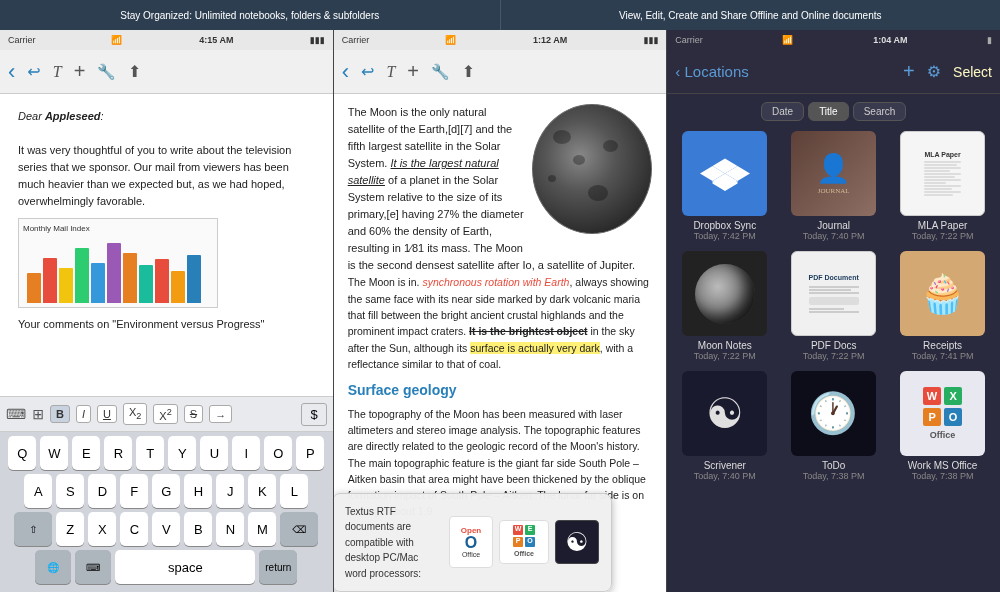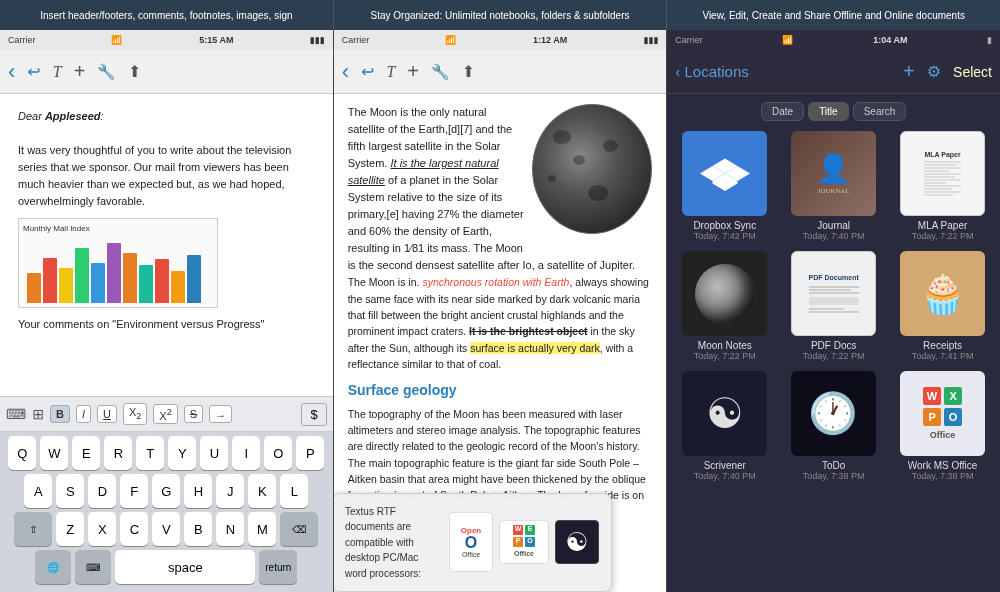--- a/index.html
+++ b/index.html
@@ -244,37 +244,34 @@
     
     .thumb-dropbox { background: #3a7bd5; }
     .thumb-mla { background: #fff; border: 1px solid #ccc; }
     .thumb-pdf { background: #fff; border: 1px solid #ccc; }
   </style>
 </head>
 <body>
 
 <div class="top-banner">
   <div class="banner-section">
-    <span>Insert header/footers, comments, footnotes, images, sign</span>
-  </div>
-  <div class="banner-section">
     <span>Stay Organized: Unlimited notebooks, folders &amp; subfolders</span>
   </div>
   <div class="banner-section">
     <span>View, Edit, Create and Share Offline and Online documents</span>
   </div>
 </div>
 
 <div class="panels">
 
   <div class="panel panel-1">
     <div class="status-bar">
       <span>Carrier</span>
       <span>📶</span>
-      <span style="font-weight:700">5:15 AM</span>
+      <span style="font-weight:700">4:15 AM</span>
       <span>▮▮▮</span>
     </div>
     <div class="toolbar">
       <span style="font-size:22px;color:#2980b9;cursor:pointer">‹</span>
       <span style="font-size:16px;color:#2980b9;cursor:pointer">↩</span>
       <span style="font-size:16px;color:#555;font-style:italic;font-family:Georgia">T</span>
       <span style="font-size:20px;color:#555">+</span>
       <span style="font-size:15px;color:#555">🔧</span>
       <span style="font-size:16px;color:#555">⬆</span>
     </div>
@@ -390,21 +387,21 @@
       </p>
       <p style="color:#2980b9;font-size:14px;font-weight:700;margin:8px 0 4px">Surface geology</p>
       <p style="font-size:10.5px">
         The topography of the Moon has been measured with laser altimeters and stereo image analysis. The topographic features are directly related to the geologic record of the Moon's history. The main topographic feature is the giant far side South Pole – Aitken basin that area might have been thickened by the oblique formation impact of South Pole – Aitken. The lunar far side is on average about 1.9
       </p>
 
       <div class="tooltip-box">
         <span style="flex:1;font-size:10px;color:#333">Textus RTF documents are compatible with desktop PC/Mac word processors:</span>
         <div class="tooltip-logos">
 
-          <div style="width:44px;height:60px;background:#fff;border:1px solid #ddd;border-radius:4px;display:flex;align-items:center;justify-content:center;flex-direction:column">
+          <div style="width:44px;height:52px;background:#fff;border:1px solid #ddd;border-radius:4px;display:flex;align-items:center;justify-content:center;flex-direction:column">
             <div style="font-size:8px;color:#E74C3C;font-weight:900;line-height:1">Open</div>
             <div style="font-size:16px;color:#1a5f96;font-weight:900;line-height:1">O</div>
             <div style="font-size:7px;color:#333;line-height:1">Office</div>
           </div>
 
           <div style="width:50px;height:44px;background:#fff;border:1px solid #ddd;border-radius:4px;display:flex;align-items:center;justify-content:center;flex-direction:column">
             <div style="display:grid;grid-template-columns:1fr 1fr;gap:2px;margin-bottom:2px">
               <div style="background:#E74C3C;width:10px;height:10px;border-radius:1px;display:flex;align-items:center;justify-content:center;font-size:7px;color:#fff;font-weight:900">W</div>
               <div style="background:#27AE60;width:10px;height:10px;border-radius:1px;display:flex;align-items:center;justify-content:center;font-size:7px;color:#fff;font-weight:900">E</div>
               <div style="background:#E67E22;width:10px;height:10px;border-radius:1px;display:flex;align-items:center;justify-content:center;font-size:7px;color:#fff;font-weight:900">P</div>

